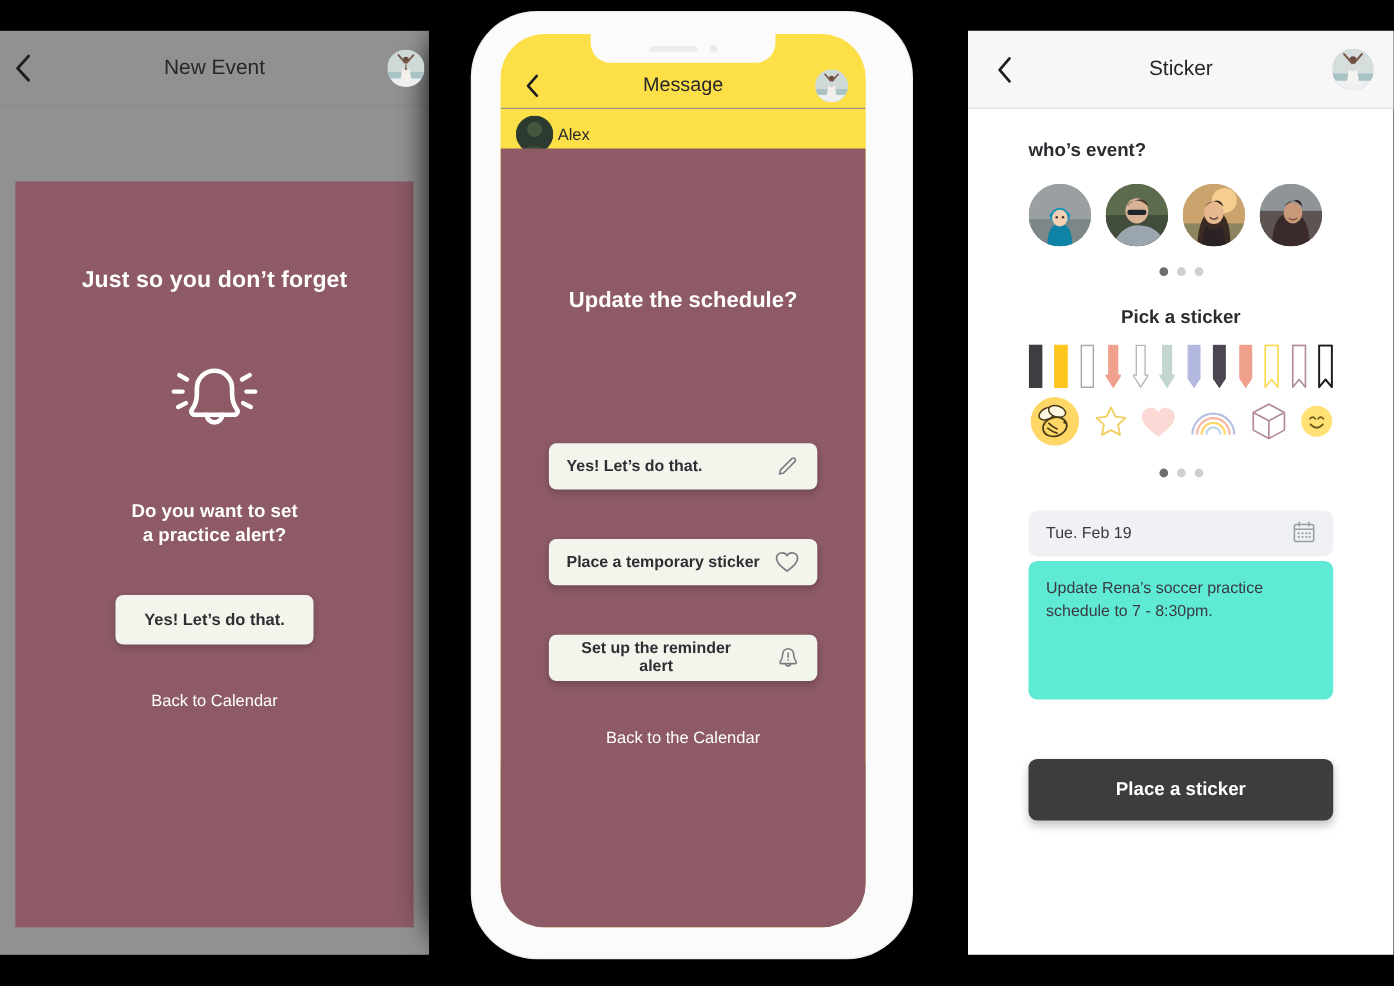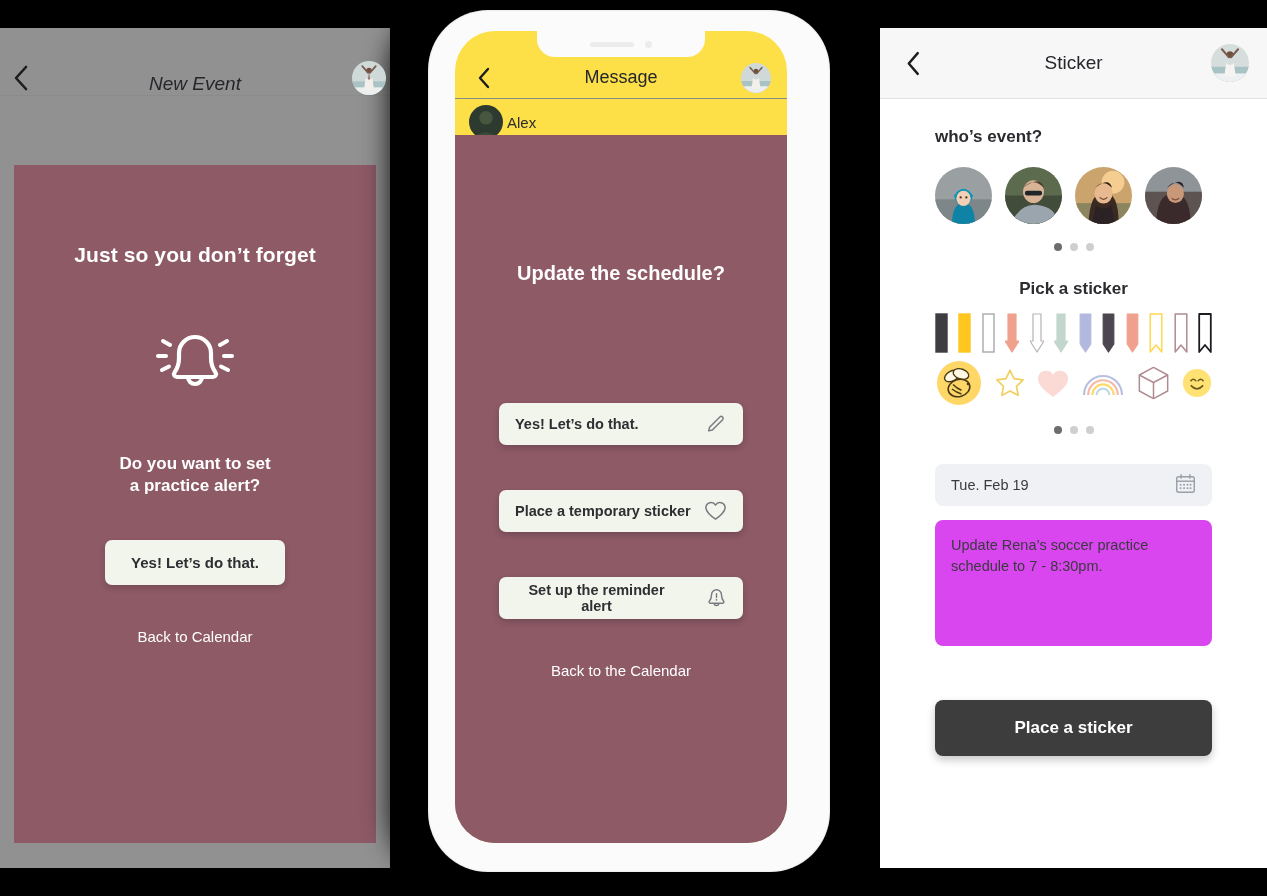--- a/index.html
+++ b/index.html
@@ -2,22 +2,22 @@
 <html><head>
 <meta charset="utf-8">
 <style>
   html,body{margin:0;padding:0;background:#000;}
   body{width:1267px;height:896px;position:relative;overflow:hidden;
        font-family:"Liberation Sans","DejaVu Sans",sans-serif;}
 
   
   .panel-left{position:absolute;left:0;top:28px;width:390px;height:840px;
               background:#919191;overflow:hidden;}
-  .navbar{height:68px;display:flex;align-items:flex-end;padding:0 4px;
-          box-sizing:border-box;position:relative;border-bottom:1px solid #8b8b8b;font-style:italic;}
+  .navbar{height:68px;display:flex;align-items:center;padding:0 4px;
+          box-sizing:border-box;position:relative;border-bottom:1px solid #8b8b8b;}
   .navbar .back{width:34px;height:34px;display:flex;align-items:center;
                 justify-content:center;cursor:pointer;}
   .navbar .title{position:absolute;left:0;right:0;text-align:center;
                  font-size:19px;color:#26262b;pointer-events:none;}
   .navbar .avatar{margin-left:auto;width:34px;height:34px;border-radius:50%;
                   overflow:hidden;position:relative;z-index:2;}
   .chev{display:block;}
 
   
   .ph{width:100%;height:100%;display:block;}
@@ -112,21 +112,21 @@
   .stick-h{margin-top:28px;text-align:center;}
   .st-row{display:flex;align-items:center;justify-content:space-between;
      margin-top:14px;}
   .st{cursor:pointer;display:flex;align-items:center;justify-content:center;}
   .st-row2{display:flex;align-items:center;justify-content:space-between;
      margin-top:6px;}
   .field{background:#eff1f4;border-radius:8px;height:42px;margin-top:30px;
      display:flex;align-items:center;justify-content:space-between;
      padding:0 16px;box-sizing:border-box;font-size:14.5px;color:#3a3a3f;
      cursor:text;}
-  .notes{background:#d946ef;border-radius:8px;height:126px;margin-top:14px;
+  .notes{background:#5eead4;border-radius:8px;height:126px;margin-top:4px;
      padding:15px 16px;box-sizing:border-box;font-size:14.5px;color:#3a3a3f;
      line-height:1.42;cursor:text;}
   .place-btn{width:100%;height:56px;background:#3d3d3d;color:#fff;border:none;
      border-radius:8px;margin-top:54px;font-size:17px;font-weight:bold;
      cursor:pointer;box-shadow:0 4px 8px rgba(0,0,0,.22);font-family:inherit;}
 </style>
 </head>
 <body>
 
 <div class="panel-left">

